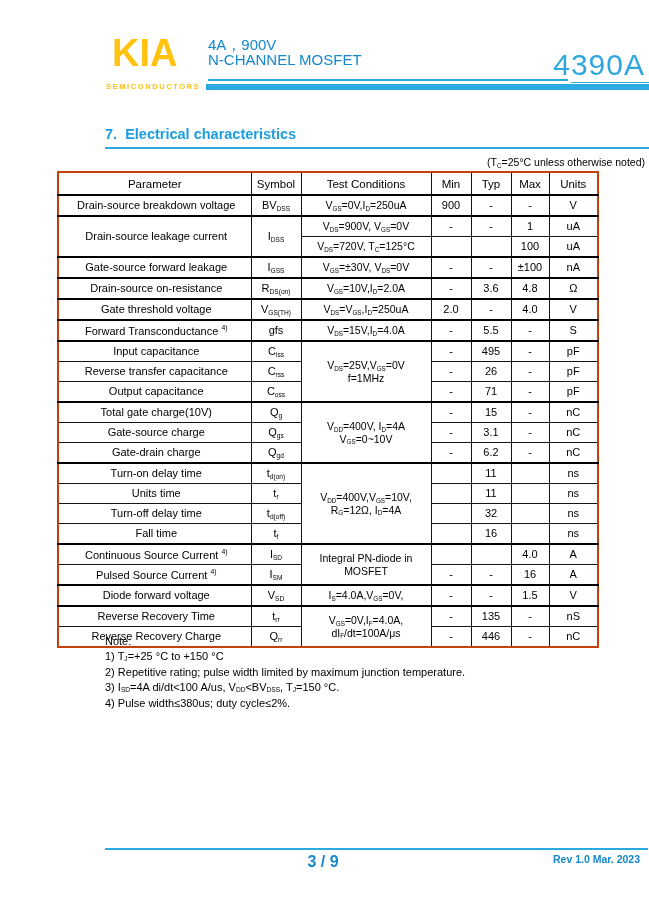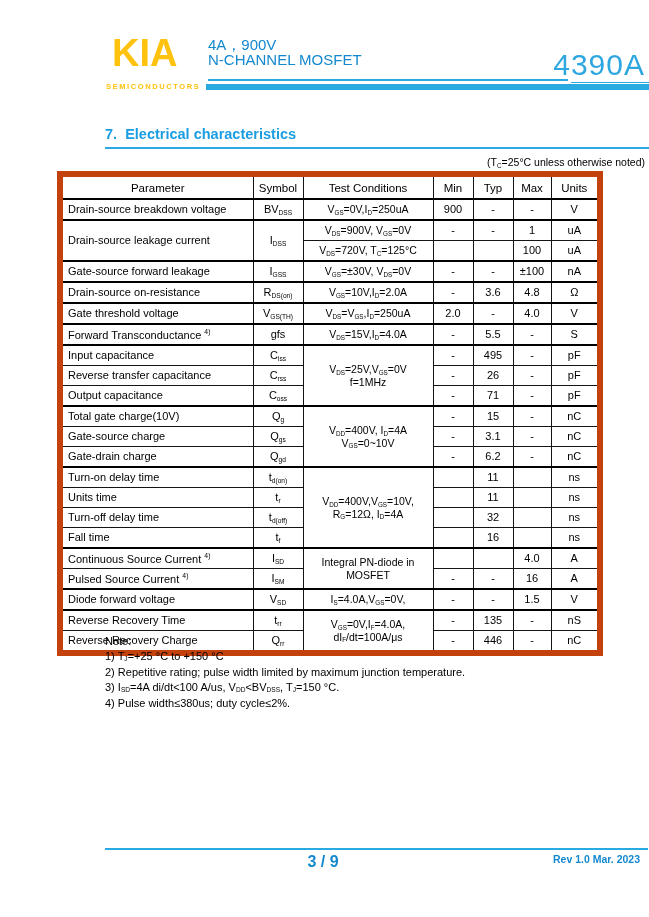--- a/index.html
+++ b/index.html
@@ -21,25 +21,25 @@
 
   
   .sec-title{left:57px;top:126px;font-size:14.5px;font-weight:700;color:#1B9DE2;white-space:pre;}
   .sec-underline{left:57px;top:147px;width:548px;height:2px;background:#29ABE2;}
   .cond-note{left:297px;top:156px;width:300px;text-align:right;font-size:10.5px;color:#000;}
 
   
   .ec-table{position:absolute;left:57px;top:171px;border-collapse:collapse;table-layout:fixed;
     width:540px;font-size:11px;color:#000;}
   .ec-table th, .ec-table td{border:1px solid #141414;}
-  .ec-table{border:6px solid #c2410c;}
+  .ec-table{border:2px solid #c2410c;}
   .ec-table thead tr{border-bottom:2px solid #000;}
   .ec-table th{height:21px;font-weight:400;font-size:11.5px;text-align:center;padding:0 2px;}
   .ec-table td{height:19px;text-align:center;vertical-align:middle;padding:0 2px;line-height:1.15;}
-  .ec-table td.col-param{text-align:left;padding-left:5px;margin-top:13px;}
+  .ec-table td.col-param{text-align:center;padding-left:5px;margin-top:13px;}
   .ec-table td.col-cond{font-size:10.5px;}
   .ec-table tr.group{border-top:2px solid #000;}
   sub{font-size:0.6em;vertical-align:baseline;position:relative;top:0.25em;}
   sup{font-size:0.62em;vertical-align:super;}
 
   
   .notes{left:57px;top:634px;font-size:11px;line-height:14.5px;}
 
   
   .footer-rule{left:57px;top:848px;width:543px;height:2px;background:#29ABE2;}

